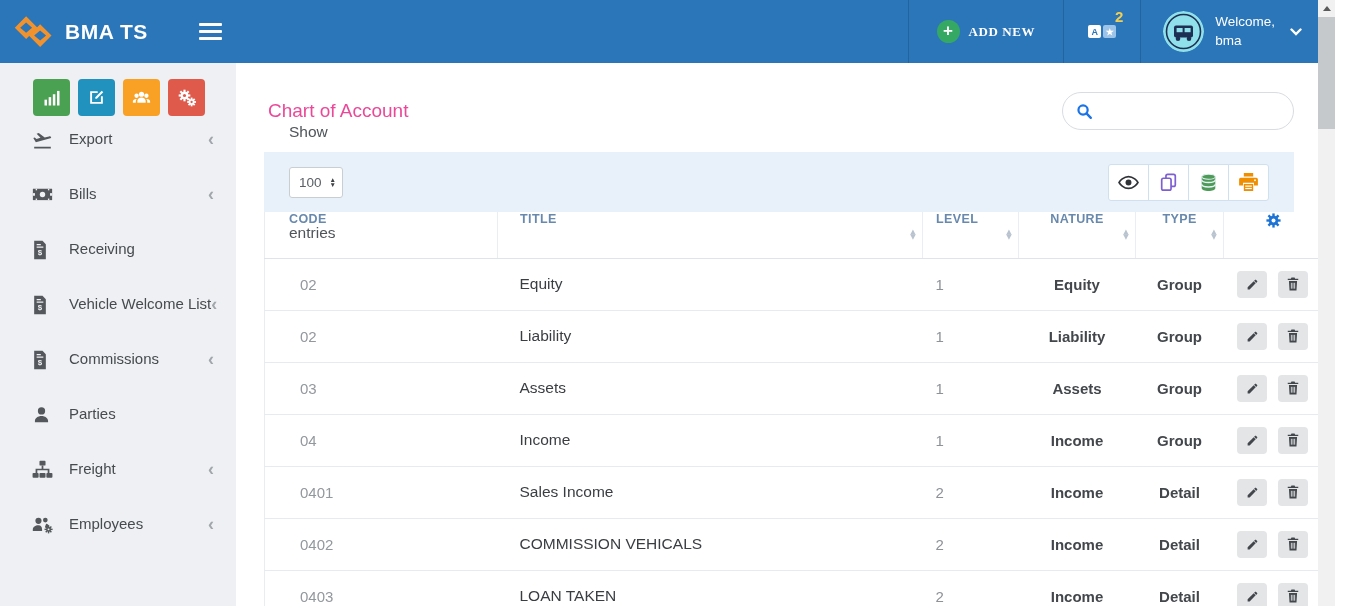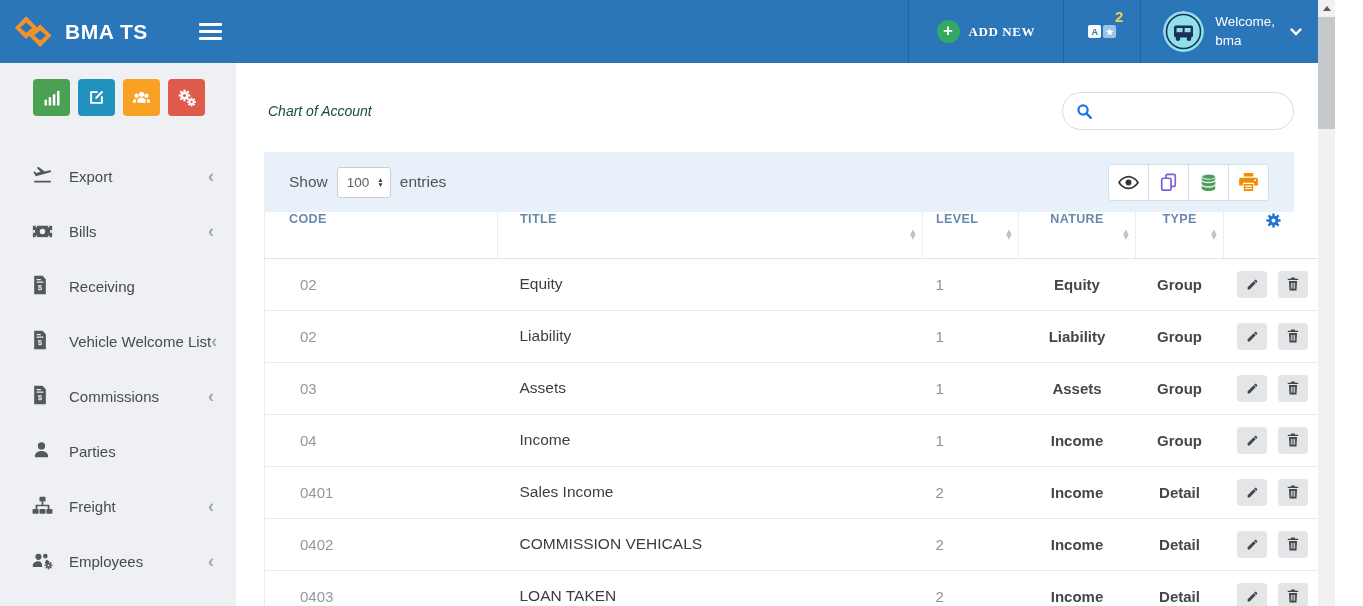--- a/index.html
+++ b/index.html
@@ -30,35 +30,35 @@
   .nav-caret { margin-left:4px; display:flex; }
 
   
   .body-row { display:flex; flex:1; min-height:0; }
   .sidebar { width:236px; background:#eef0f3; padding-top:16px; overflow:hidden; flex-shrink:0; }
   .quick-row { display:flex; gap:8px; padding-left:33px; }
   .quick-btn { width:37px; height:37px; border-radius:4px; border:none; display:flex; align-items:center; justify-content:center; cursor:pointer; }
   .qb-green { background:#4ba152; } .qb-teal { background:#2191bd; }
   .qb-orange { background:#f9a125; } .qb-red { background:#e05a4b; }
   .menu { margin-top:14px; }
-  .menu-item { height:55px; display:flex; align-items:flex-end; padding:0 22px 0 32px; color:#474b4f; font-size:15px; cursor:pointer; }
+  .menu-item { height:55px; display:flex; align-items:flex-start; padding:0 22px 0 32px; color:#474b4f; font-size:15px; cursor:pointer; }
   .menu-icon { width:21px; margin-right:16px; display:flex; color:#54575b; flex-shrink:0; }
   .menu-label { flex:1; white-space:nowrap; }
   .menu-chevron { color:#a2a7ac; font-size:18px; font-weight:bold; line-height:1; }
 
   
   .content { flex:1; background:#fff; padding:0 24px 0 28px; overflow:hidden; }
   .title-row { display:flex; align-items:center; justify-content:space-between; margin-top:28px; height:40px; }
-  .page-title { color:#14532d; font-size:14px; font-weight:400; margin-left:4px;font-style:italic; }
+  .page-title { color:#ec4899; font-size:19px; font-weight:400; margin-left:4px; }
   .search-box { width:232px; height:38px; border:1px solid #d9dce1; border-radius:19px; display:flex; align-items:center; padding:0 13px; background:#fff; }
   .search-box input { border:none; outline:none; flex:1; margin-left:8px; font-size:14px; min-width:0; font-family:"Liberation Sans",sans-serif; }
 
   .panel { margin-top:21px; }
   .controls-bar { background:#e8f1f9; height:60px; display:flex; align-items:center; justify-content:space-between; padding:0 25px; }
-  .show-entries { display:flex; align-items:center; gap:9px; color:#4e5459; font-size:15.5px; }
+  .show-entries { display:flex; gap:26px; color:#4e5459; font-size:15.5px;flex-direction:column; }
   .select-wrap { position:relative; }
   .page-select { appearance:none; -webkit-appearance:none; width:54px; height:31px; border:1px solid #c9ced3; border-radius:3px; background:#fff; padding-left:9px; color:#5a6066; font-size:13.5px; font-family:"Liberation Sans",sans-serif; }
   .select-arrows { position:absolute; right:7px; top:50%; transform:translateY(-50%); display:flex; flex-direction:column; color:#3c4043; font-size:6.5px; line-height:5px; pointer-events:none; }
   .export-group { display:flex; }
   .export-btn { width:41px; height:37px; background:#fff; border:1px solid #cfe0f0; margin-left:-1px; display:flex; align-items:center; justify-content:center; cursor:pointer; }
   .export-btn:first-child { border-radius:3px 0 0 3px; margin-left:0; }
   .export-btn:last-child { border-radius:0 3px 3px 0; }
 
   
   table.data { width:100%; border-collapse:collapse; table-layout:fixed; border-left:1px solid #e9edf2; border-right:1px solid #e9edf2; }

